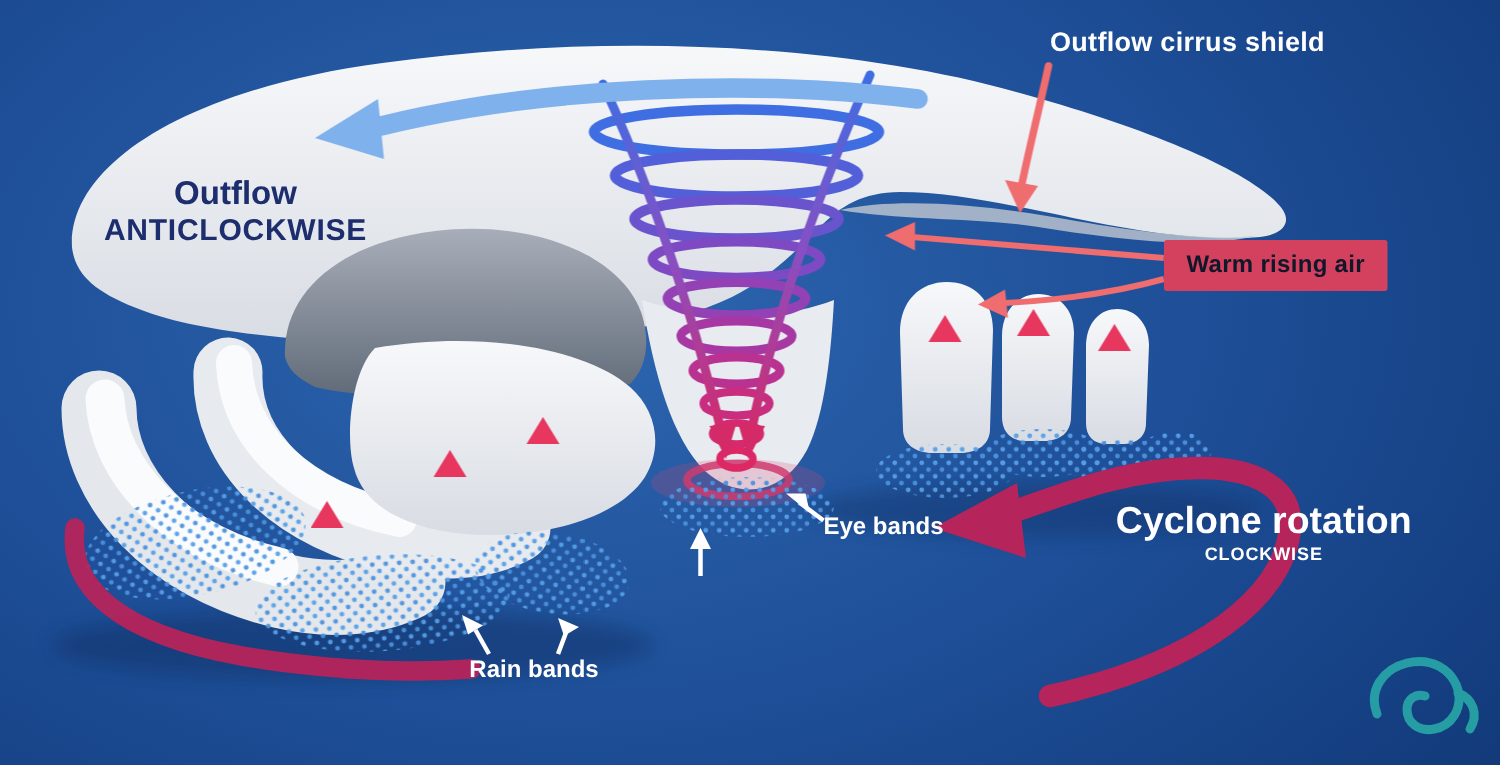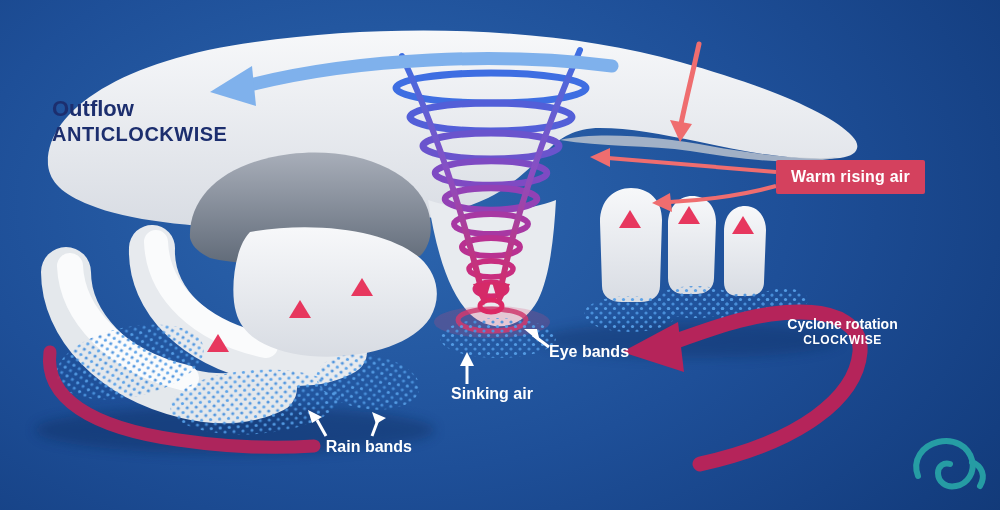--- a/index.html
+++ b/index.html
@@ -5,33 +5,33 @@
   html,body{margin:0;padding:0;}
   .stage{
     position:relative;width:1000px;height:510px;overflow:hidden;
     font-family:"Liberation Sans",sans-serif;
     background:
       radial-gradient(ellipse 980px 640px at 38% 40%, #2d67b0 0%, #1e4f98 42%, #143e80 72%, #0e3067 100%);
   }
   .scene{position:absolute;left:0;top:0;}
   .label{position:absolute;font-weight:bold;color:#ffffff;line-height:1.2;}
   .lbl-cirrus{left:700px;top:18px;font-size:18px;letter-spacing:.2px;}
-  .lbl-outflow{left:52px;top:96px;width:210px;text-align:left;color:#1c2e6e;}
+  .lbl-outflow{left:52px;top:116px;width:210px;text-align:center;color:#1c2e6e;}
   .lbl-outflow .l1{font-size:22px;}
   .lbl-outflow .l2{font-size:20px;letter-spacing:.5px;}
   .warm-box{
-    position:absolute;left:776px;top:160px;background:#d4415e;color:#ffffff;
+    position:absolute;left:776px;top:160px;background:#d4415e;color:#0f172a;
     font-weight:bold;font-size:16px;padding:8px 15px;border-radius:2px;letter-spacing:.2px;
   }
   .lbl-rotation{left:740px;top:316px;width:205px;text-align:center;}
-  .lbl-rotation .l1{font-size:14px;}
+  .lbl-rotation .l1{font-size:25px;margin-top:16px;}
   .lbl-rotation .l2{font-size:12px;letter-spacing:.6px;}
   .lbl-eyewall{left:549px;top:342px;font-size:16px;}
   .lbl-sinking{left:430px;top:384px;width:124px;text-align:center;font-size:16px;}
-  .lbl-rainbands{left:300px;top:437px;width:112px;text-align:right;font-size:16px;}
+  .lbl-rainbands{left:300px;top:437px;width:112px;text-align:center;font-size:16px;}
 </style>
 </head>
 <body>
 
 <div class="stage">
 
   <svg class="scene" width="1000" height="510" viewBox="0 0 1000 510">
     <defs>
       <linearGradient id="cloudGrad" x1="0" y1="0" x2="0" y2="1">
         <stop offset="0" stop-color="#f7f8fa"></stop>
@@ -197,34 +197,34 @@
       <line x1="372" y1="436" x2="378" y2="420" stroke-width="3"></line>
       <polygon points="372,412 386,418 376,424" stroke="none"></polygon>
     </g>
 
     <g transform="translate(908,438)" fill="none" stroke="#27a2a6" stroke-width="6" stroke-linecap="round" opacity="0.95">
       <path d="M 10,38 C 4,22 14,8 30,4 C 46,0 60,8 64,22 C 67,34 60,46 48,48 C 38,50 30,44 30,35 C 30,28 36,24 42,26"></path>
       <path d="M 64,24 C 74,28 78,38 72,48"></path>
     </g>
   </svg>
 
+  <div class="label lbl-cirrus">Outflow cirrus shield</div>
 
   <div class="label lbl-outflow">
     <div class="l1">Outflow</div>
     <div class="l2">ANTICLOCKWISE</div>
   </div>
 
   <div class="warm-box">Warm rising air</div>
 
   <div class="label lbl-rotation">
     <div class="l1">Cyclone rotation</div>
     <div class="l2">CLOCKWISE</div>
   </div>
 
   <div class="label lbl-eyewall">Eye bands</div>
 
   <div class="label lbl-sinking">
-    <div>Sinking air</div>
   </div>
 
   <div class="label lbl-rainbands">Rain bands</div>
 
 </div>
 
 </body></html>

